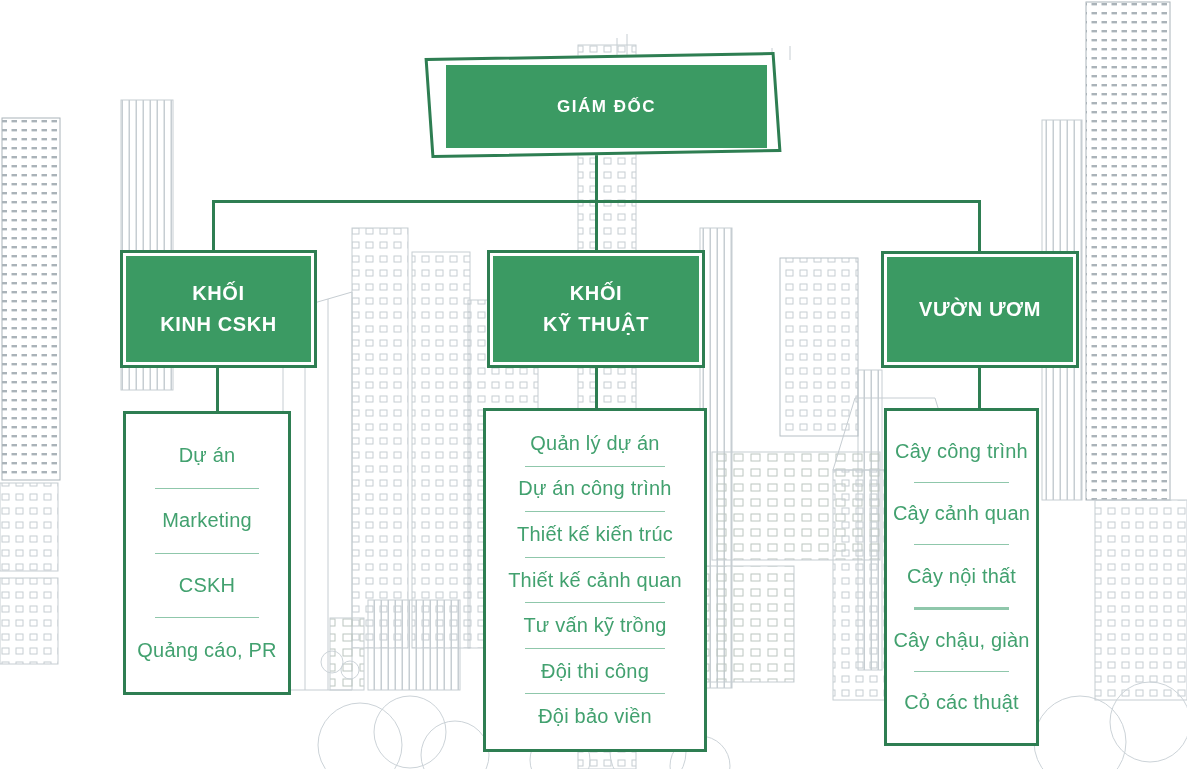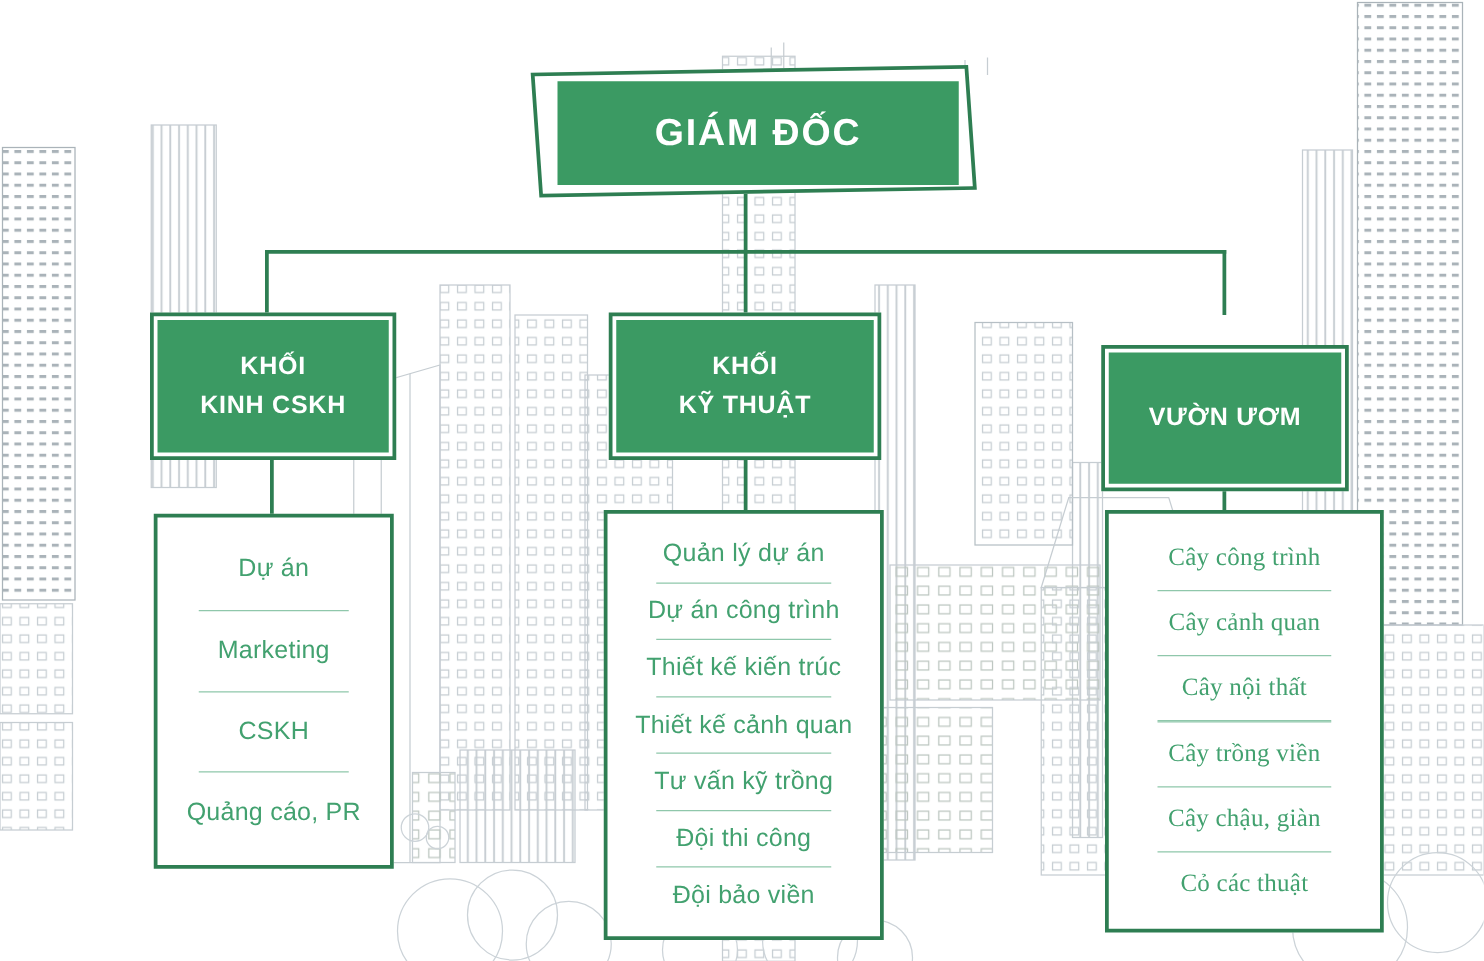--- a/index.html
+++ b/index.html
@@ -21,36 +21,36 @@
   #conn-left-mid{left:216px;top:365px;height:48px;}
   #conn-center-mid{left:595px;top:365px;height:46px;}
   #conn-right-mid{left:978px;top:365px;height:46px;}
   
   .banner{position:absolute;left:428px;top:55px;width:350px;height:100px;z-index:3;}
   .banner-border{position:absolute;left:0;top:0;right:0;bottom:0;
     border:3px solid #2e7e52;background:#ffffff;
     transform:rotate(-1deg) skewX(3deg);}
   .banner-fill{position:absolute;left:18px;top:10px;right:11px;bottom:7px;
     background:#3b9a63;display:flex;align-items:center;justify-content:center;}
-  .banner-fill span{color:#ffffff;font-weight:bold;font-size:30px;letter-spacing:1.5px;text-align:center;}
+  .banner-fill span{color:#ffffff;font-weight:bold;font-size:17px;letter-spacing:1.5px;text-align:center;}
   
   .hbox{position:absolute;z-index:3;border:3px solid #2e7e52;background:#ffffff;}
   .hfill{position:absolute;left:3px;top:3px;right:3px;bottom:3px;background:#3b9a63;
     display:flex;align-items:center;justify-content:center;text-align:center;}
   .hfill .hl{display:block;color:#ffffff;font-weight:bold;font-size:20px;
     letter-spacing:.6px;line-height:31px;}
   #hbox-1{left:120px;top:250px;width:191px;height:112px;}
   #hbox-2{left:487px;top:250px;width:212px;height:112px;}
-  #hbox-3{left:881px;top:251px;width:192px;height:111px;margin-top:25px;}
+  #hbox-3{left:881px;top:251px;width:192px;height:111px;}
   
   .lbox{position:absolute;z-index:3;border:3px solid #2e7e52;background:#ffffff;
     display:flex;flex-direction:column;padding:10px 0;box-sizing:border-box;}
-  #lbox-1{left:123px;top:411px;width:192px;height:284px;}
+  #lbox-1{left:123px;top:411px;width:168px;height:284px;}
   #lbox-2{left:483px;top:408px;width:224px;height:344px;}
-  #lbox-3{left:884px;top:408px;width:223px;height:338px;font-family:Liberation Serif, serif;}
+  #lbox-3{left:884px;top:408px;width:155px;height:338px;}
   .litem{flex:1;display:flex;align-items:center;justify-content:center;
     color:#42a16f;font-size:20px;letter-spacing:.2px;white-space:nowrap;}
   .ldiv{height:1px;background:#8fc7ab;width:64%;margin:0 auto;flex:0 0 1px;}
 </style>
 </head>
 <body>
 
 <div class="stage">
 
   <svg class="city" width="1187" height="769" viewBox="0 0 1187 769">
@@ -219,23 +219,20 @@
     <div class="ldiv"></div>
     <div class="litem">
         <span>Cây cảnh quan</span>
       </div>
     <div class="ldiv"></div>
     <div class="litem">
         <span>Cây nội thất</span>
       </div>
     <div class="ldiv"></div>
     <div class="ldiv"></div>
-    <div class="litem">
-        <span>Cây trồng viền</span>
-      </div>
     <div class="ldiv"></div>
     <div class="litem">
         <span>Cây chậu, giàn</span>
       </div>
     <div class="ldiv"></div>
     <div class="litem">
         <span>Cỏ các thuật</span>
       </div>
   </div>
 

